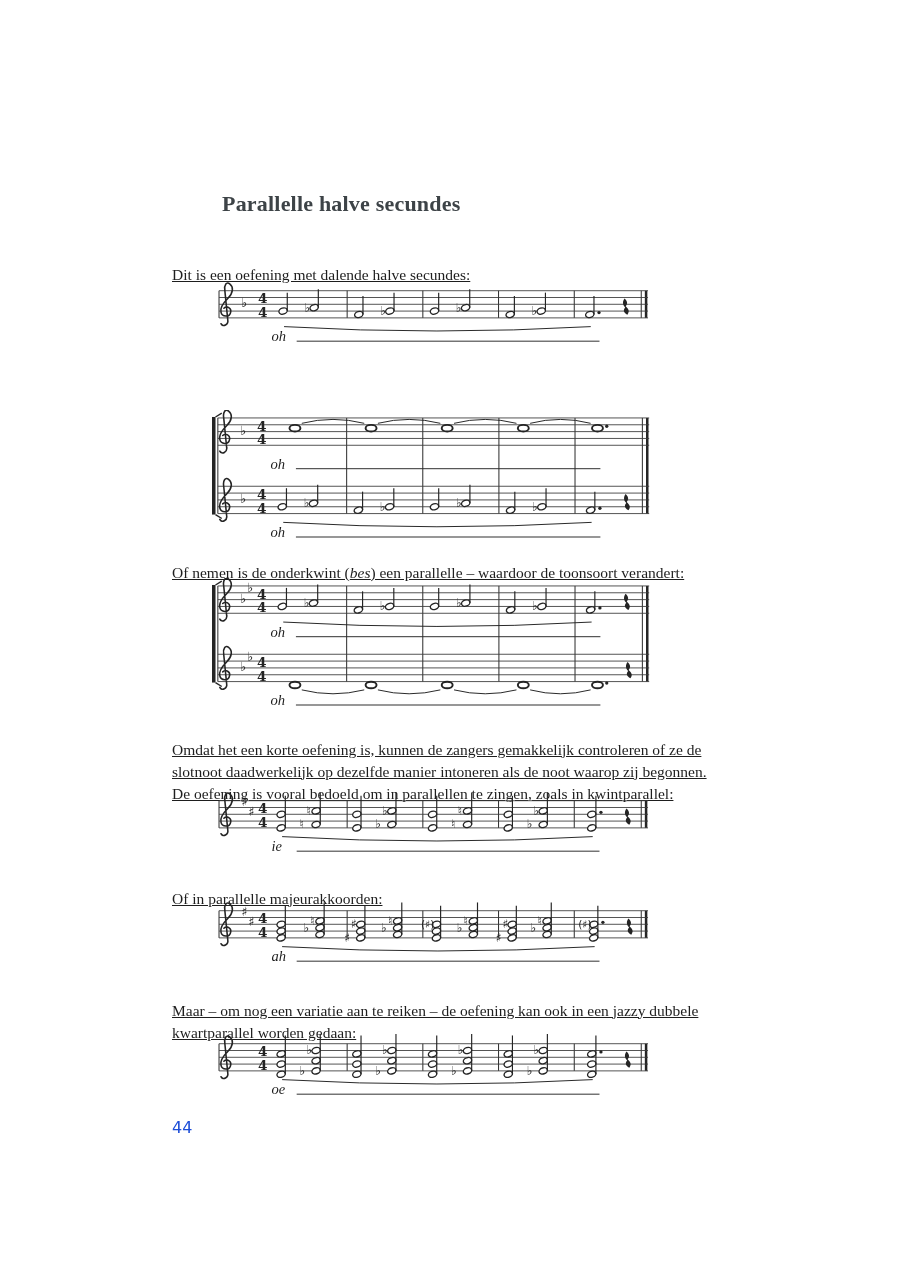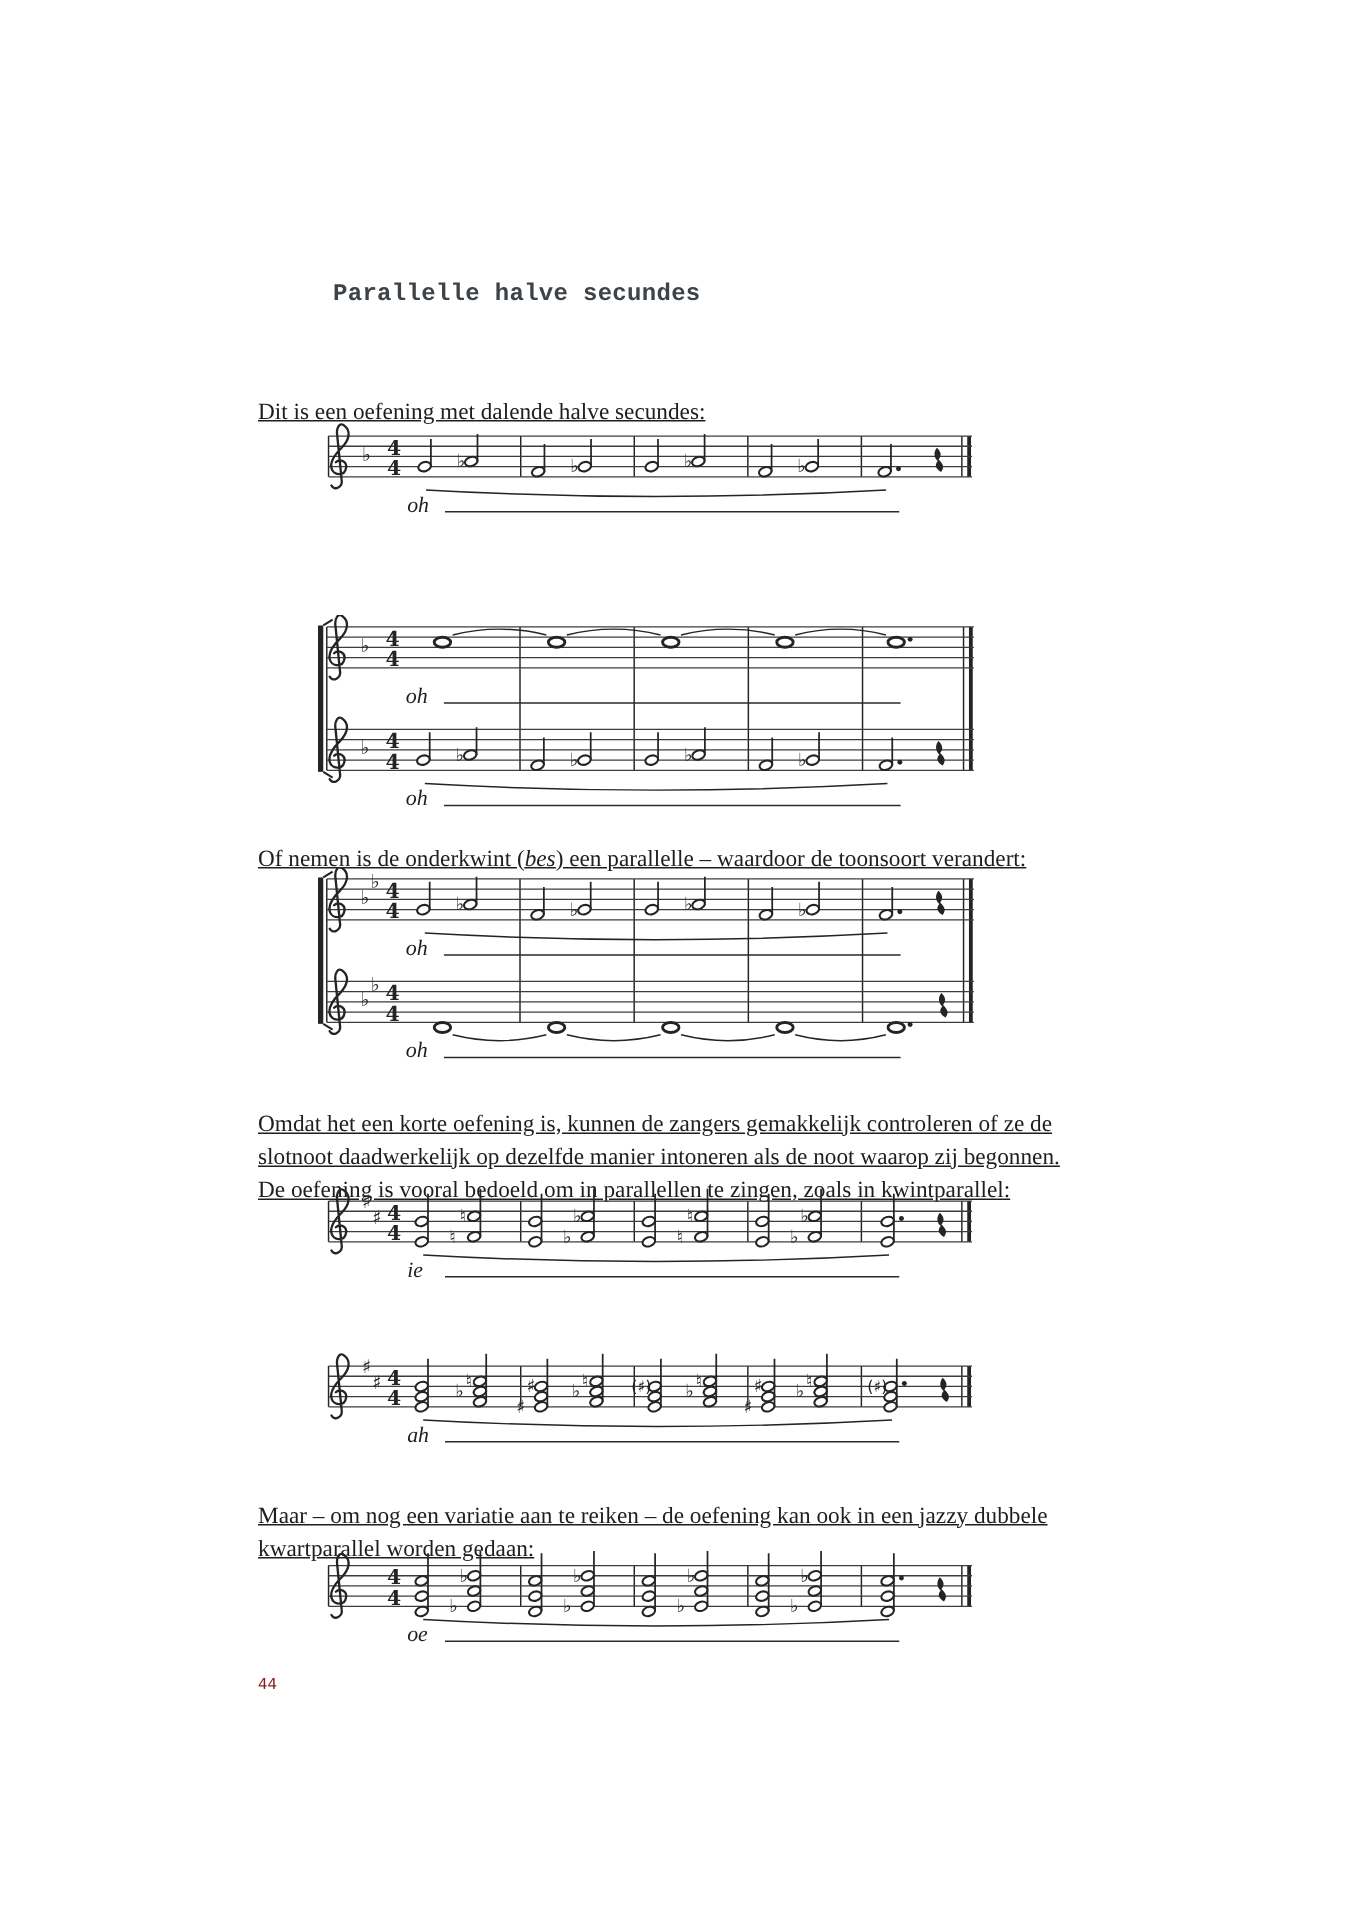--- a/index.html
+++ b/index.html
@@ -1,24 +1,24 @@
 <!DOCTYPE html>
 <html><head>
 <meta charset="utf-8">
 <style>
   html,body{margin:0;padding:0;background:#e8e8e8;}
   #page{position:relative;width:900px;height:1272px;background:#ffffff;margin:0 auto;
         font-family:"Liberation Serif","DejaVu Serif",serif;color:#1e1e1e;overflow:hidden;}
-  .title{position:absolute;left:222px;top:176px;font-family:Liberation Mono, monospace;
-         font-weight:bold;font-size:16px;letter-spacing:.2px;color:#3d4347;}
+  .title{position:absolute;left:222px;top:176px;font-family:Liberation Serif, serif;
+         font-weight:bold;font-size:22px;letter-spacing:.2px;color:#3d4347;}
   .para{position:absolute;left:172px;width:540px;font-size:15.5px;line-height:22px;color:#1e1e1e;text-decoration:underline;}
   .para .it{font-style:italic;}
   .music{position:absolute;left:212px;}
   .pagenum{position:absolute;left:172px;top:1118px;font-family:"DejaVu Sans","Liberation Sans",sans-serif;
-           font-size:10px;color:#7f1d1d;}
+           font-size:16px;color:#1d4ed8;}
   svg text{user-select:none;}
 </style>
 </head>
 <body>
 
 <div id="page">
   <h1 class="title">Parallelle halve secundes</h1>
 
   <p class="para" style="top:248px"><span>Dit is een oefening met dalende halve secundes:</span></p>
   <div class="music" style="top:281px"><svg width="445" height="66" viewBox="0 0 456 68">
@@ -277,20 +277,21 @@
         <ellipse cx="390" cy="24" rx="4.4" ry="3.1" fill="#fff" stroke="#242424" stroke-width="1.4" transform="rotate(-18 390 24)"></ellipse>
         <ellipse cx="390" cy="38" rx="4.4" ry="3.1" fill="#fff" stroke="#242424" stroke-width="1.4" transform="rotate(-18 390 38)"></ellipse>
         <line x1="394.3" y1="38" x2="394.3" y2="5" stroke="#242424" stroke-width="1.2"></line>
         <circle cx="399.5" cy="22" r="1.7" fill="#242424"></circle>
         <path d="M2.5 0 C5 2.5 5.5 4.5 3.5 7 C6.5 10 7 11.5 5 14.5 C1.5 12.5 1 10.5 3 8 C0.5 5.5 0.5 2.5 2.5 0 Z" transform="translate(423 18) scale(1.15)" fill="#242424"></path>
         <path d="M71 47 Q 230 56 391 47" fill="none" stroke="#242424" stroke-width="1"></path>
         <text x="60" y="62" font-size="15" font-style="italic" font-family="&quot;Liberation Serif&quot;,serif" fill="#1e1e1e">ie</text>
         <line x1="86" y1="62" x2="398" y2="62" stroke="#2a2a2a" stroke-width="1"></line>
       </svg></div>
 
+  <p class="para" style="top:872px"><span>Of in parallelle majeurakkoorden:</span></p>
   <div class="music" style="top:901px"><svg width="445" height="66" viewBox="0 0 456 68">
         <line x1="6" y1="10" x2="6" y2="38" stroke="#242424" stroke-width="1"></line>
         <line x1="138" y1="10" x2="138" y2="38" stroke="#242424" stroke-width="1"></line>
         <line x1="216" y1="10" x2="216" y2="38" stroke="#242424" stroke-width="1"></line>
         <line x1="294" y1="10" x2="294" y2="38" stroke="#242424" stroke-width="1"></line>
         <line x1="372" y1="10" x2="372" y2="38" stroke="#242424" stroke-width="1"></line>
         <line x1="441" y1="10" x2="441" y2="38" stroke="#242424" stroke-width="1"></line>
         <line x1="446" y1="10" x2="446" y2="38" stroke="#242424" stroke-width="2.6"></line>
         <line x1="6" y1="10" x2="448" y2="10" stroke="#3c3c3c" stroke-width="0.9"></line>
         <line x1="6" y1="17" x2="448" y2="17" stroke="#3c3c3c" stroke-width="0.9"></line>

